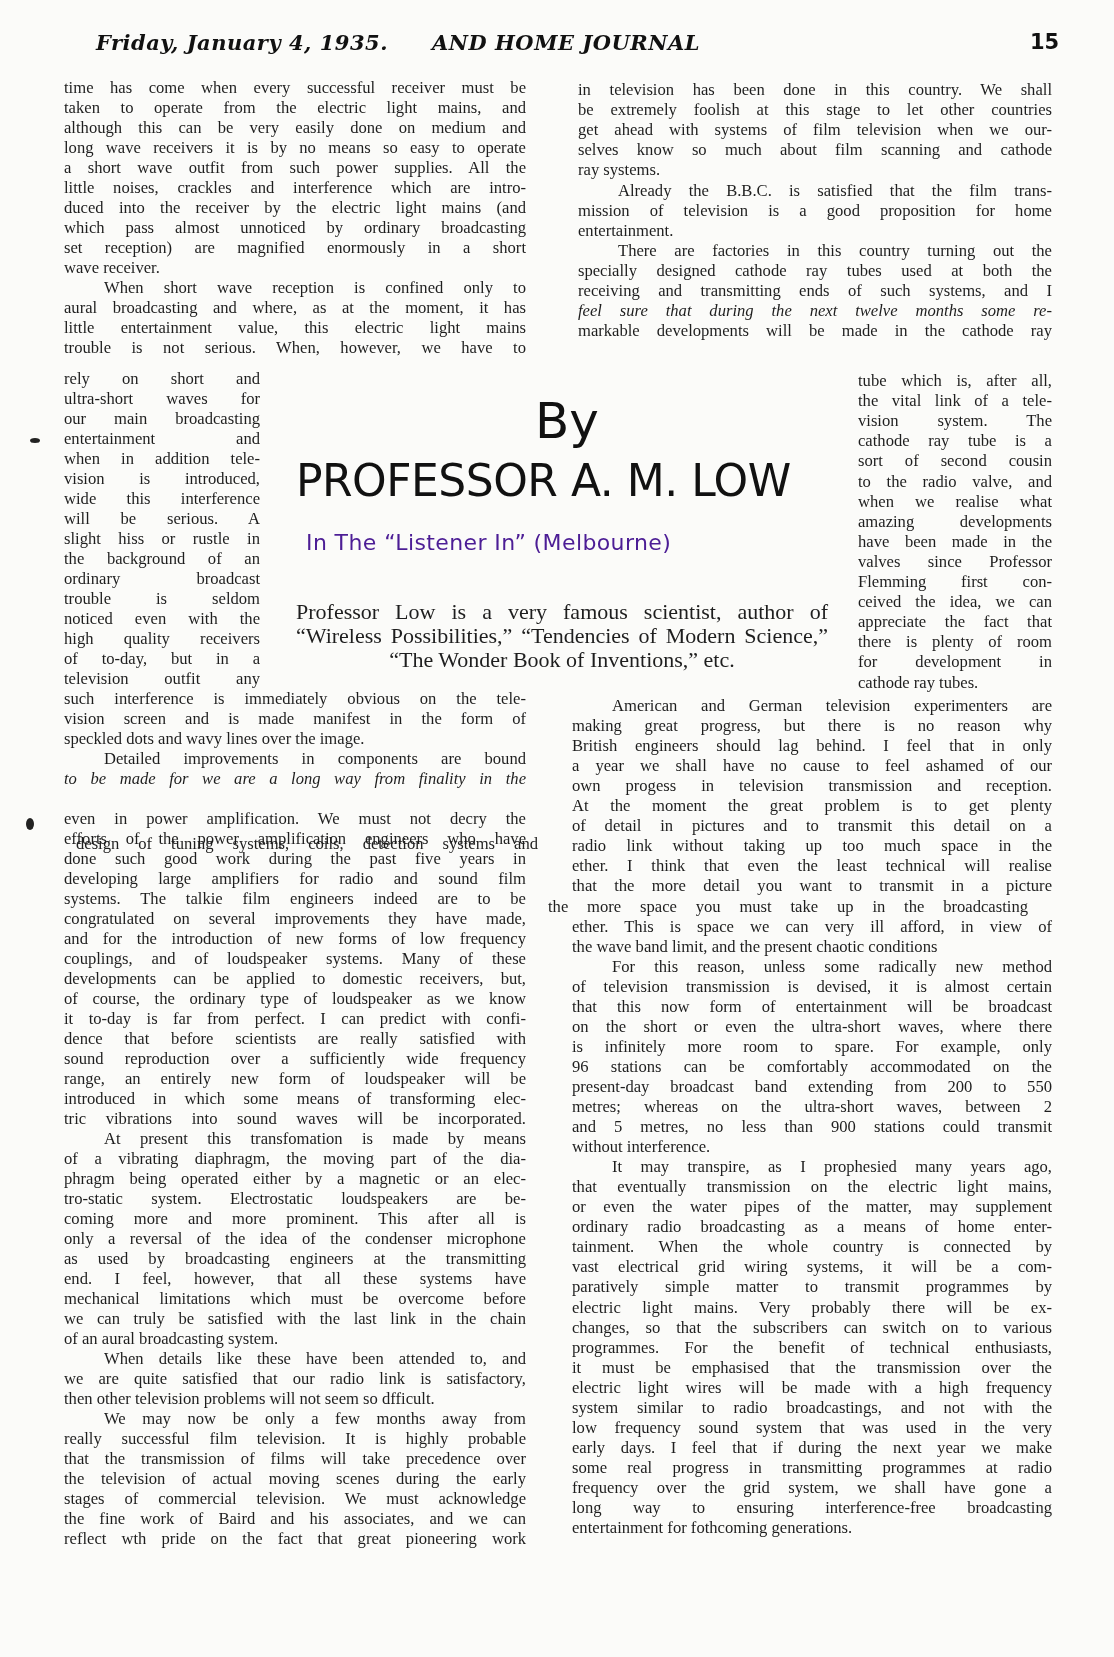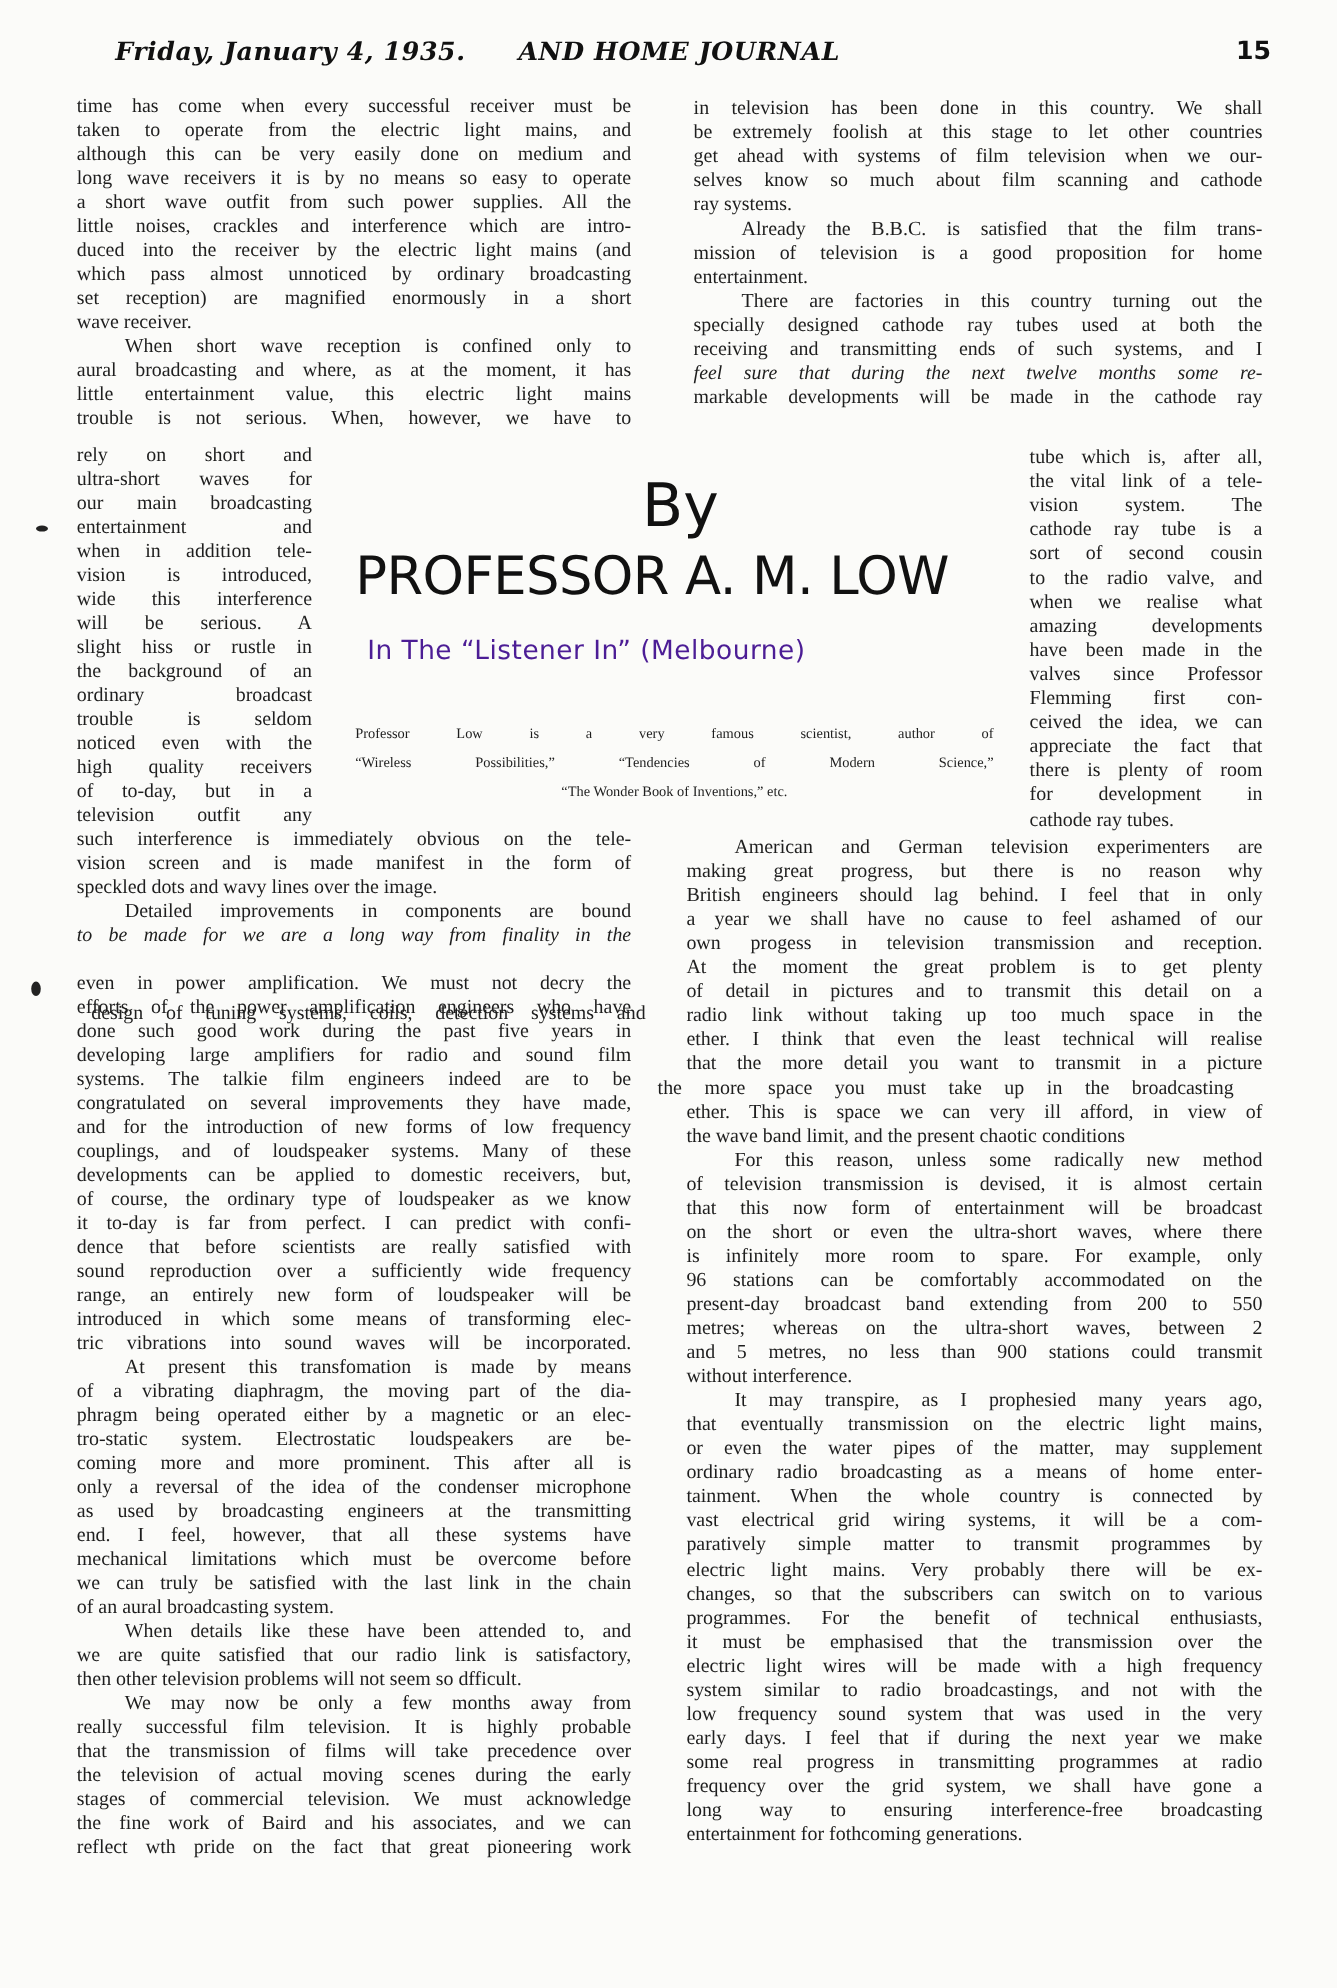--- a/index.html
+++ b/index.html
@@ -8,21 +8,21 @@
     background:#fbfbf9; color:#1e1e1e;
     font-family:"Liberation Serif","DejaVu Serif",serif;
   }
   .hdr { position:absolute; top:30px; font-family:"DejaVu Serif",serif; font-weight:bold; font-style:italic; font-size:21px; letter-spacing:0.5px; color:#111; }
   .pgnum { position:absolute; top:30px; left:1030px; font-family:"DejaVu Sans",sans-serif; font-weight:bold; font-size:21px; color:#111; }
   .ln { position:absolute; font-size:16.6px; line-height:20px; white-space:nowrap; text-align:justify; text-align-last:justify; }
   .ln.last { text-align-last:left; }
   .by { position:absolute; left:535px; top:392px; font-family:"DejaVu Sans",sans-serif; font-size:50px; color:#111; font-weight:normal; }
   .prof { position:absolute; left:296px; top:455px; width:532px; font-family:"DejaVu Sans",sans-serif; font-size:44px; color:#111; white-space:nowrap; letter-spacing:-0.5px; }
   .listener { position:absolute; left:306px; top:530px; width:512px; font-family:"DejaVu Sans",sans-serif; font-size:22px; color:#4c1d95; white-space:nowrap; letter-spacing:0.4px; }
-  .blurb { position:absolute; left:296px; width:532px; font-size:12px; line-height:23px; text-align:center; white-space:nowrap; }
+  .blurb { position:absolute; left:296px; width:532px; font-size:22px; line-height:23px; text-align:center; white-space:nowrap; }
   .blurb.j { text-align:justify; text-align-last:justify; }
   .speck { position:absolute; background:#222; border-radius:50%; }
 </style>
 </head>
 <body>
 
 <div>
   <div class="hdr" style="left:96px">Friday, January 4, 1935.</div>
   <div class="hdr" style="left:432px">AND HOME JOURNAL</div>
   <div class="pgnum">15</div>

